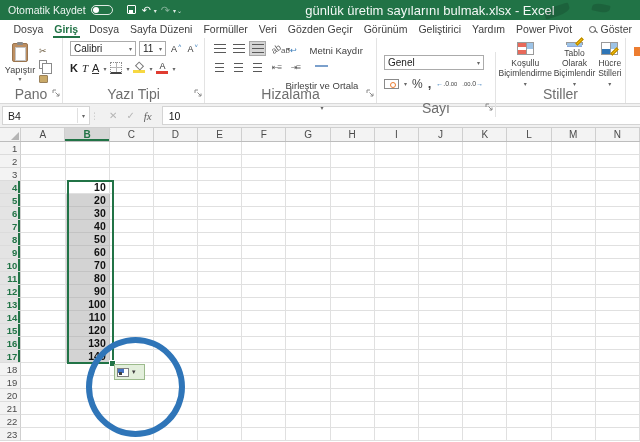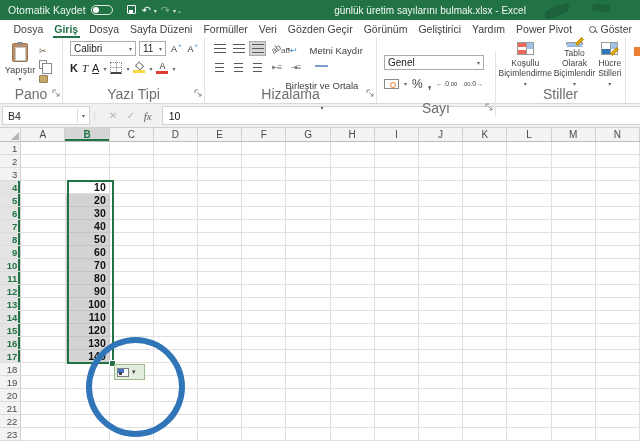--- a/index.html
+++ b/index.html
@@ -13,21 +13,21 @@
   .autosave { display:flex; align-items:center; gap:5px; color:rgba(255,255,255,.92); }
   .pill { width:22px; height:10px; border:1px solid rgba(255,255,255,.85); border-radius:6px;
           display:inline-flex; align-items:center; padding-left:1px; }
   .knob { width:6px; height:6px; border-radius:50%; background:#fff; }
   .qat { display:flex; align-items:center; gap:2px; margin-left:12px; }
   .qat .icn { font-size:11px; line-height:20px; color:#fff; padding:0 2px; }
   .qat .disabled { color:rgba(255,255,255,.45); }
   .qat .caret { font-size:6px; color:rgba(255,255,255,.85); margin-left:-1px; }
   .saveicon { width:9px; height:9px; border:1.2px solid #fff; border-radius:1px; position:relative; display:inline-block; }
   .saveicon::after { content:""; position:absolute; left:1.5px; right:1.5px; bottom:0; height:3.5px; background:#fff; }
-  .wtitle { position:absolute; left:220px; right:0; text-align:center; font-size:10px;
+  .wtitle { position:absolute; left:220px; right:0; text-align:center; font-size:13px;
             color:rgba(255,255,255,.95); white-space:nowrap; }
   .deco1,.deco2 { position:absolute; background:rgba(0,0,0,.14); border-radius:50% 10% 50% 10%; }
   .deco1 { width:26px; height:10px; right:70px; top:6px; transform:rotate(-18deg); }
   .deco2 { width:18px; height:8px; right:30px; top:4px; transform:rotate(12deg); }
 
   
   .tabrow { height:18px; background:#fff; display:flex; align-items:stretch; padding-left:8px; }
   .tab { font-size:10.5px; color:#404040; padding:0 5.5px; display:flex; align-items:center;
          position:relative; white-space:nowrap; cursor:default; }
   .tab.active { color:#217346; font-weight:700; }

